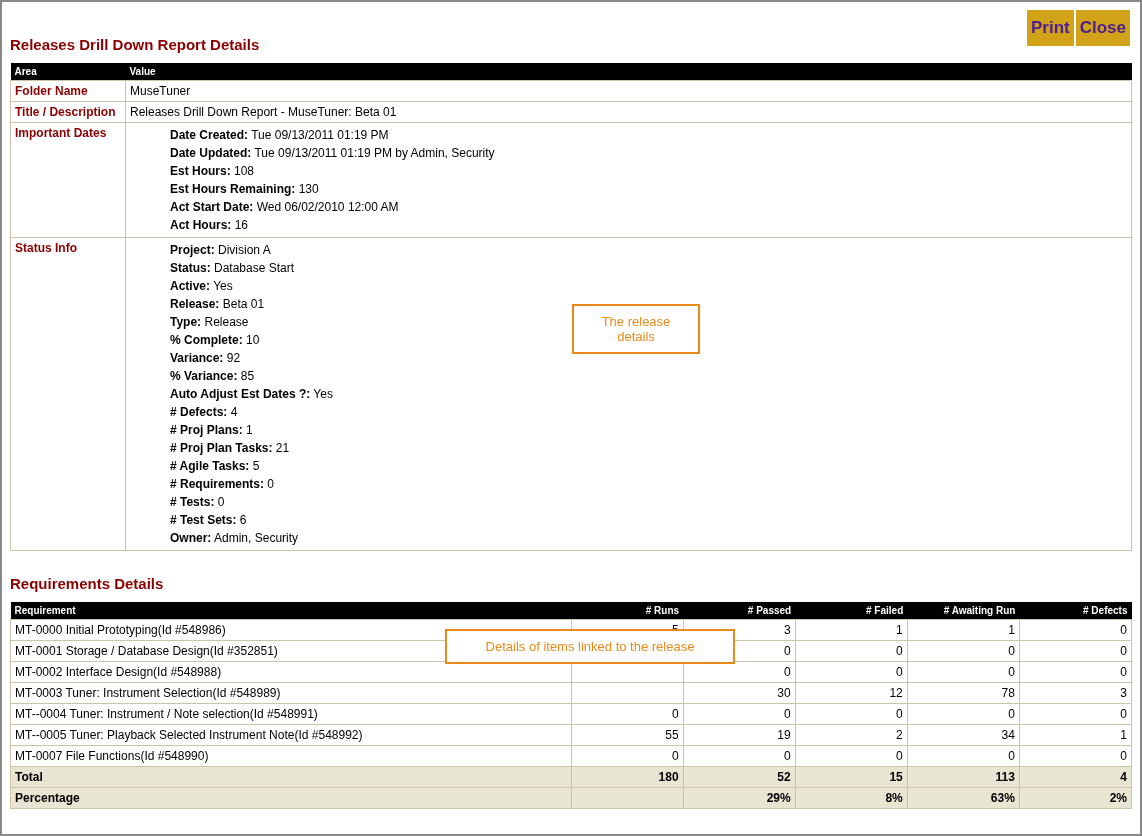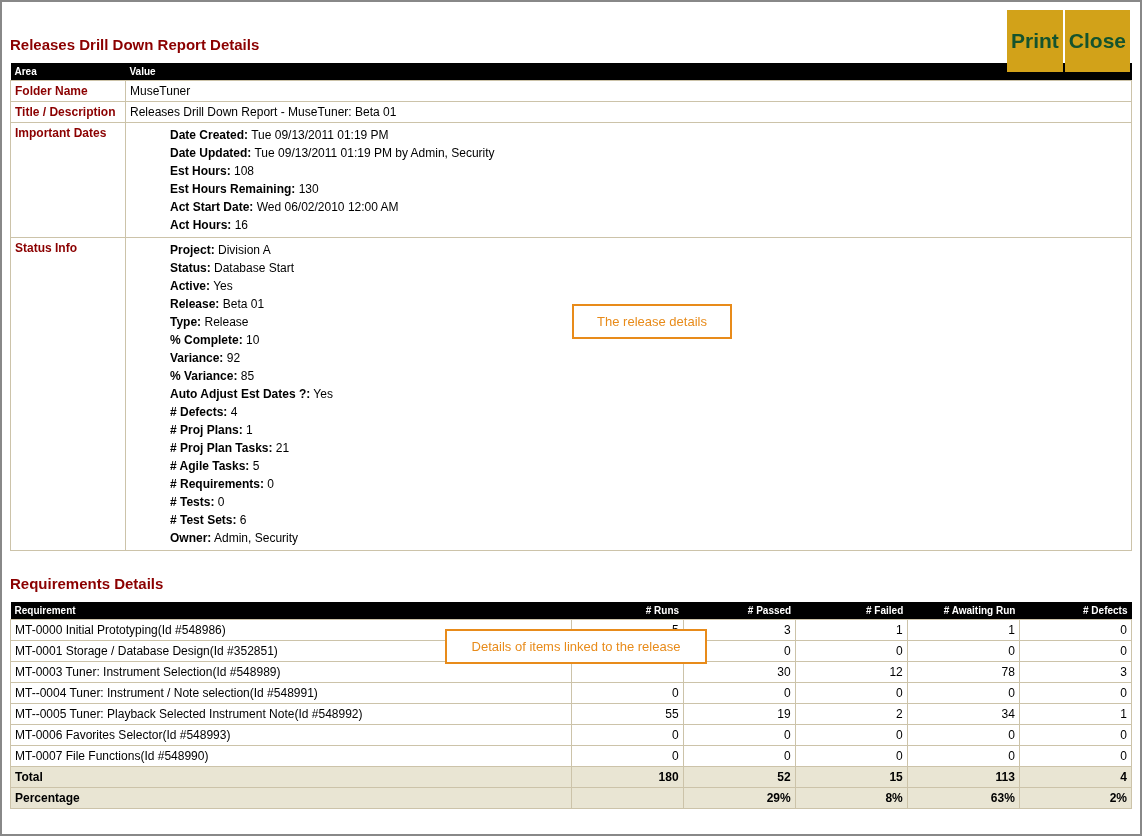--- a/index.html
+++ b/index.html
@@ -24,23 +24,23 @@
     top: 8px;
     right: 10px;
     display: flex;
     gap: 2px;
   }
   .top-buttons button {
     background: #d2a219;
     border: none;
     font-family: inherit;
     font-weight: bold;
-    font-size: 21px;
-    color: #14532d;
-    padding: 19px 4px;
+    font-size: 17px;
+    color: #4c1d95;
+    padding: 8px 4px;
     cursor: pointer;
   }
   h2.section-title {
     color: #8b0000;
     font-size: 15px;
     font-weight: bold;
     margin: 24px 0 10px 0;
   }
   h2.section-title.first {
     margin-top: 28px;
@@ -192,20 +192,28 @@
         </tr>
         <tr>
           <td class="left">MT-0001 Storage / Database Design(Id #352851)</td>
           <td>0</td>
           <td>0</td>
           <td>0</td>
           <td>0</td>
           <td>0</td>
         </tr>
         <tr>
+          <td class="left">MT-0002 Interface Design(Id #548988)</td>
+          <td></td>
+          <td>0</td>
+          <td>0</td>
+          <td>0</td>
+          <td>0</td>
+        </tr>
+        <tr>
           <td class="left">MT-0003 Tuner: Instrument Selection(Id #548989)</td>
           <td></td>
           <td>30</td>
           <td>12</td>
           <td>78</td>
           <td>3</td>
         </tr>
         <tr>
           <td class="left">MT--0004 Tuner: Instrument / Note selection(Id #548991)</td>
           <td>0</td>
@@ -214,28 +222,20 @@
           <td>0</td>
           <td>0</td>
         </tr>
         <tr>
           <td class="left">MT--0005 Tuner: Playback Selected Instrument Note(Id #548992)</td>
           <td>55</td>
           <td>19</td>
           <td>2</td>
           <td>34</td>
           <td>1</td>
-        </tr>
-        <tr>
-          <td class="left">MT-0006 Favorites Selector(Id #548993)</td>
-          <td>0</td>
-          <td>0</td>
-          <td>0</td>
-          <td>0</td>
-          <td>0</td>
         </tr>
         <tr>
           <td class="left">MT-0007 File Functions(Id #548990)</td>
           <td>0</td>
           <td>0</td>
           <td>0</td>
           <td>0</td>
           <td>0</td>
         </tr>
         <tr class="total">
@@ -252,14 +252,14 @@
           <td>29%</td>
           <td>8%</td>
           <td>63%</td>
           <td>2%</td>
         </tr>
       </tbody>
   </table>
 
 </div>
 
-<div class="callout" style="top:302px; left:570px; width:160px;">The release details</div>
-<div class="callout" style="top:627px; left:443px; width:262px;">Details of items linked to the release</div>
+<div class="callout" style="top:302px; left:570px; width:128px;">The release details</div>
+<div class="callout" style="top:627px; left:443px; width:290px;">Details of items linked to the release</div>
 
 </body></html>

